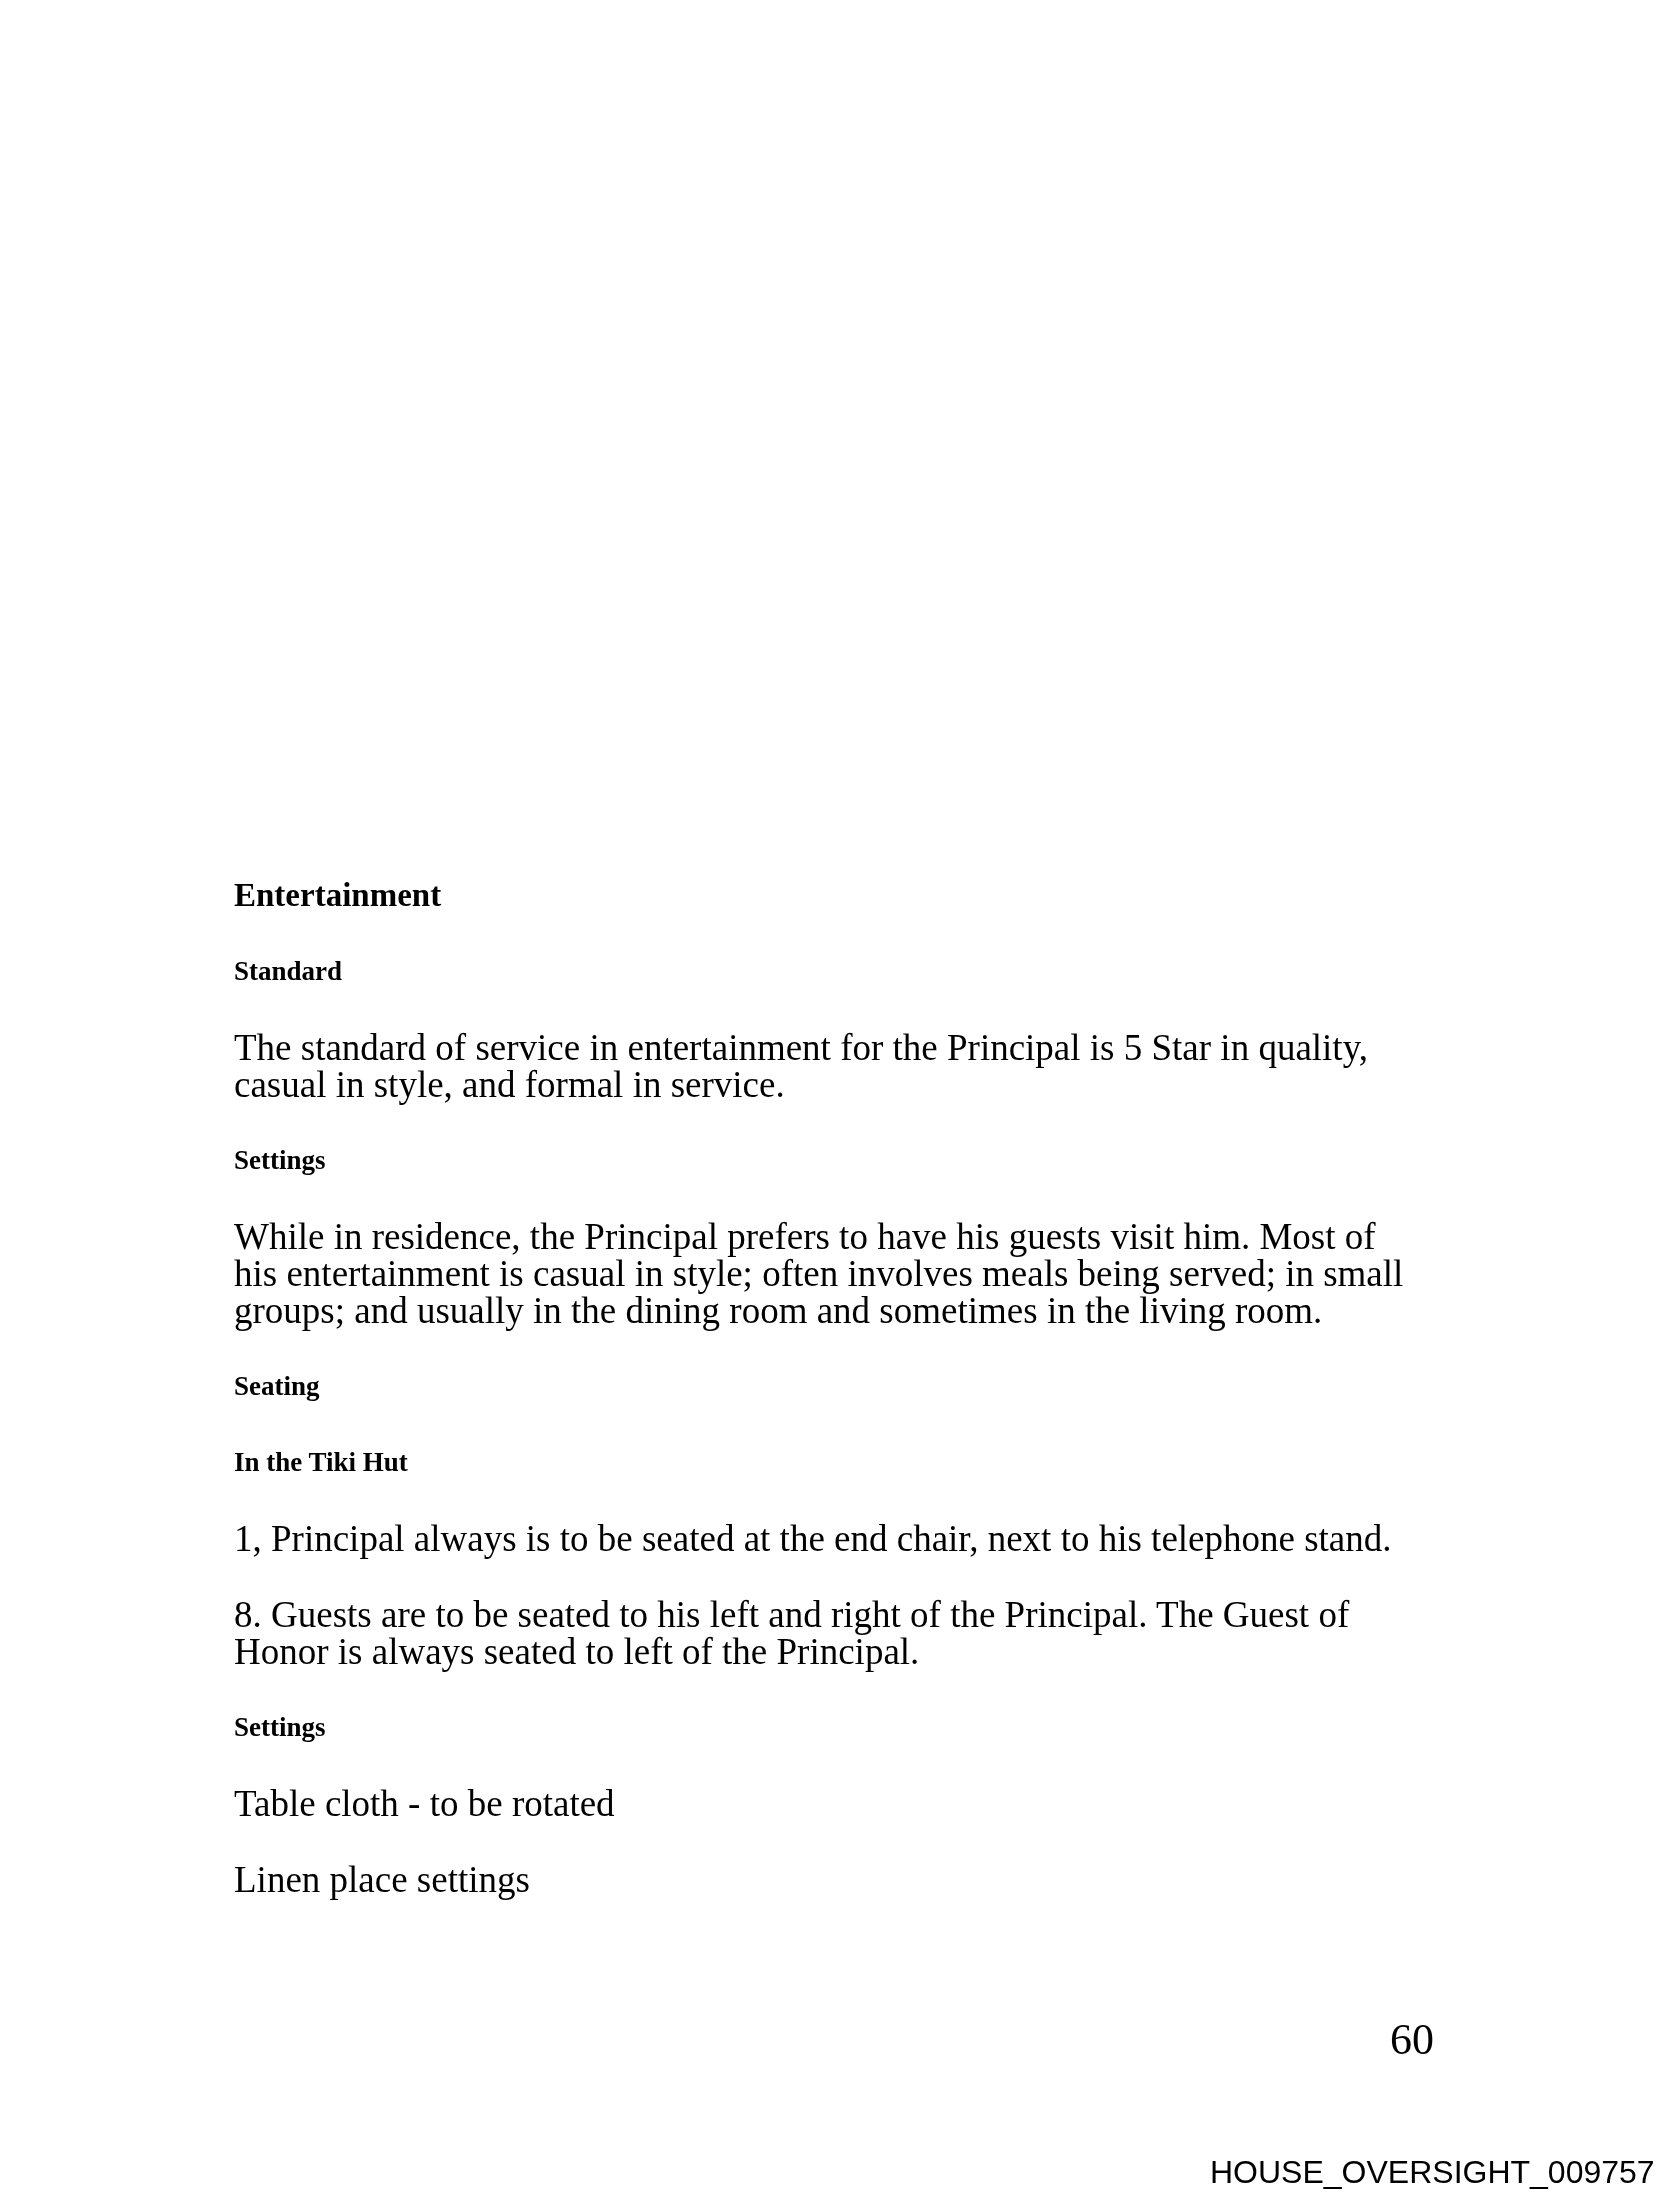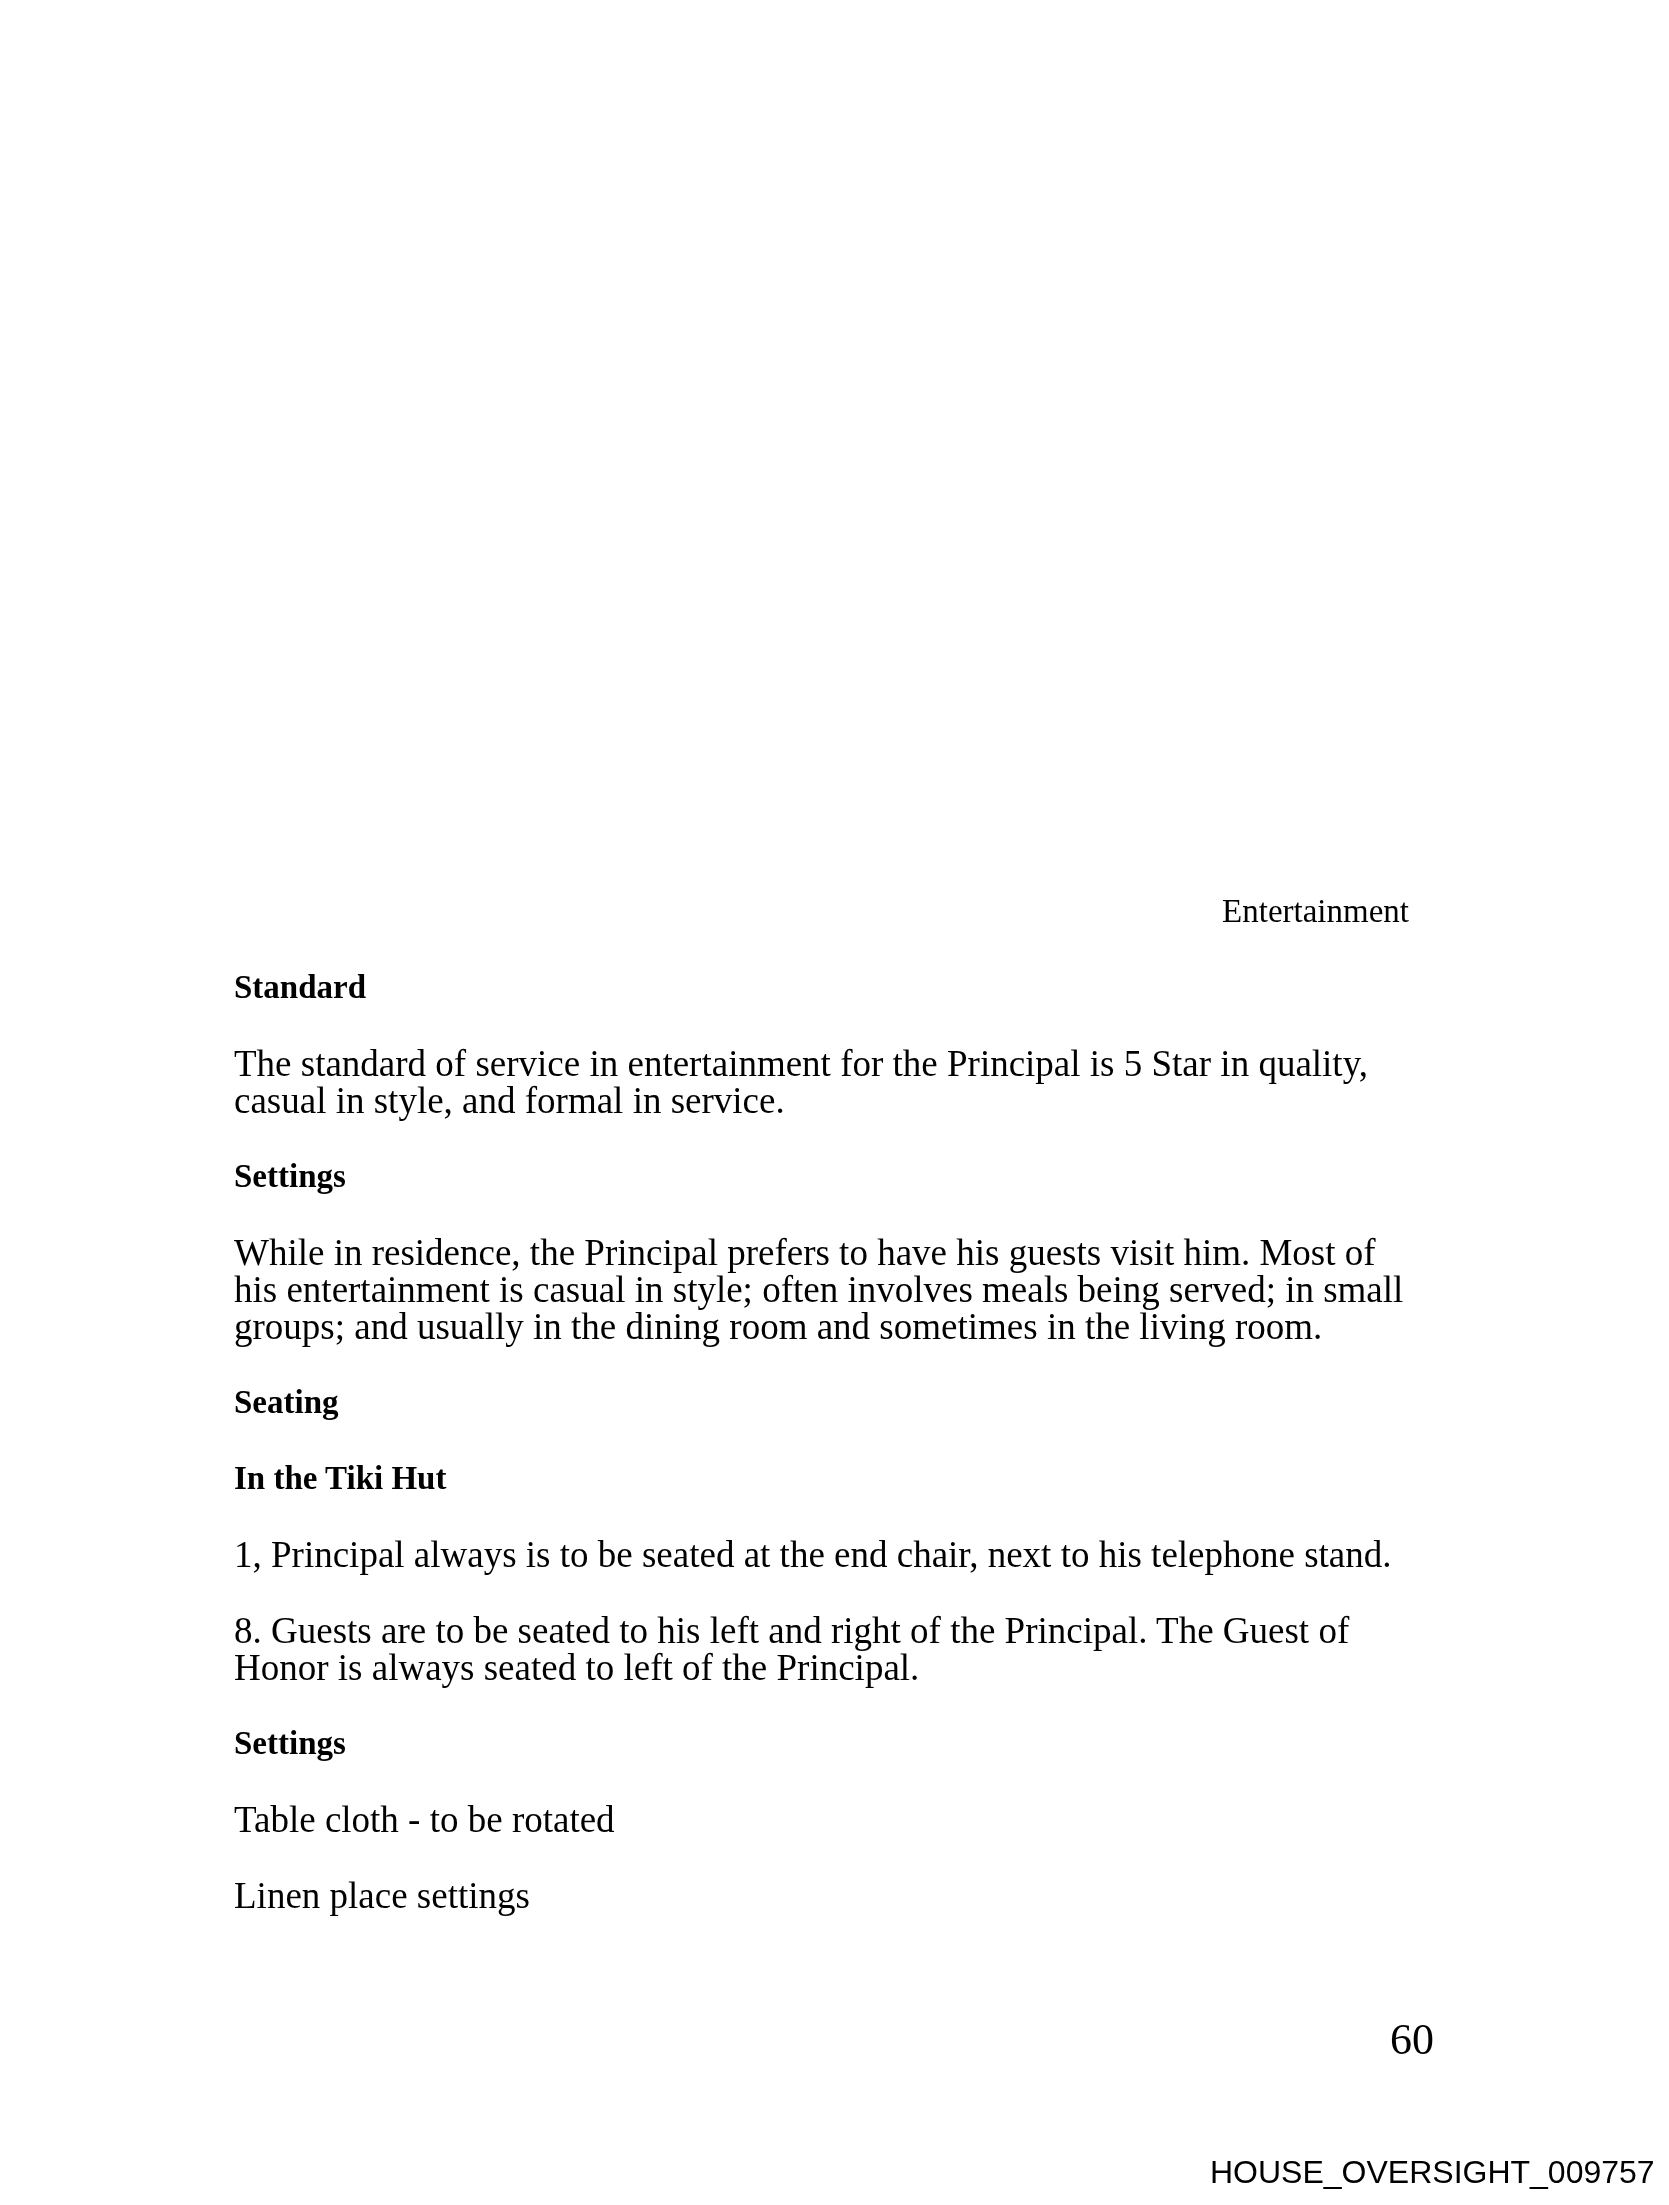--- a/index.html
+++ b/index.html
@@ -17,26 +17,26 @@
   }
   .content {
     position: absolute;
     left: 234px;
     top: 877px;
     width: 1175px;
   }
   .doc-title {
     font-size: 33px;
     line-height: 37px;
-    font-weight: normal;
-    text-align: right;
-    margin: 16px 0 39px 0;
+    font-weight: bold;
+    text-align: left;
+    margin: 0 0 39px 0;
   }
   .section-heading {
-    font-size: 33px;
+    font-size: 27px;
     line-height: 37px;
     font-weight: bold;
     margin: 0 0 39px 0;
   }
   .body-para {
     font-size: 37px;
     line-height: 37px;
     font-weight: normal;
     margin: 0 0 39px 0;
   }

